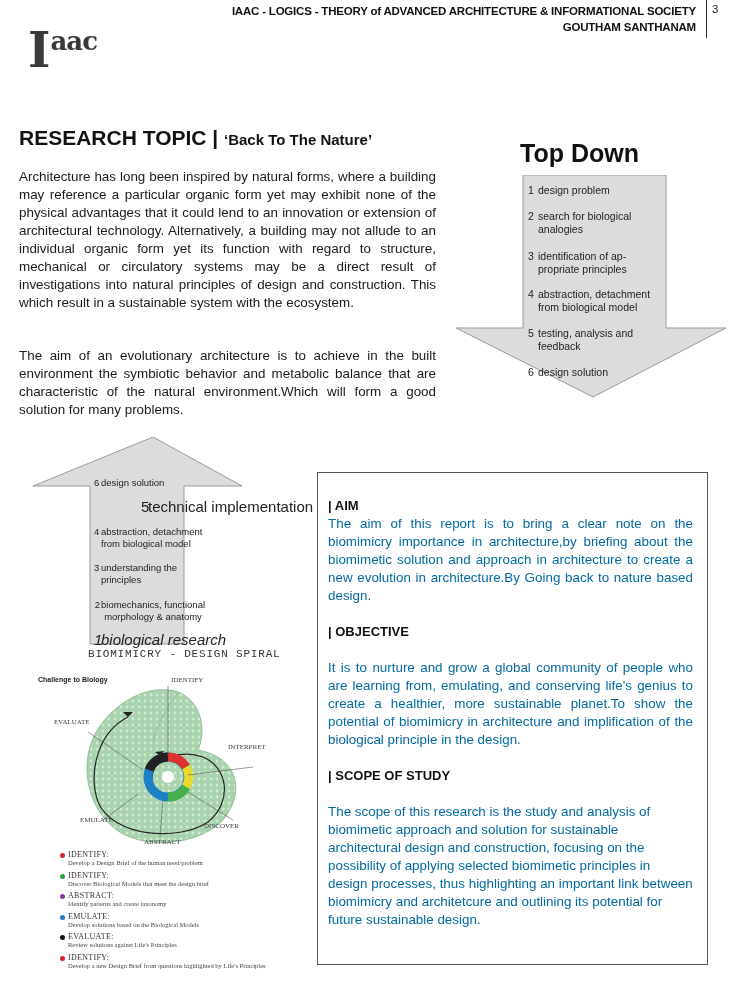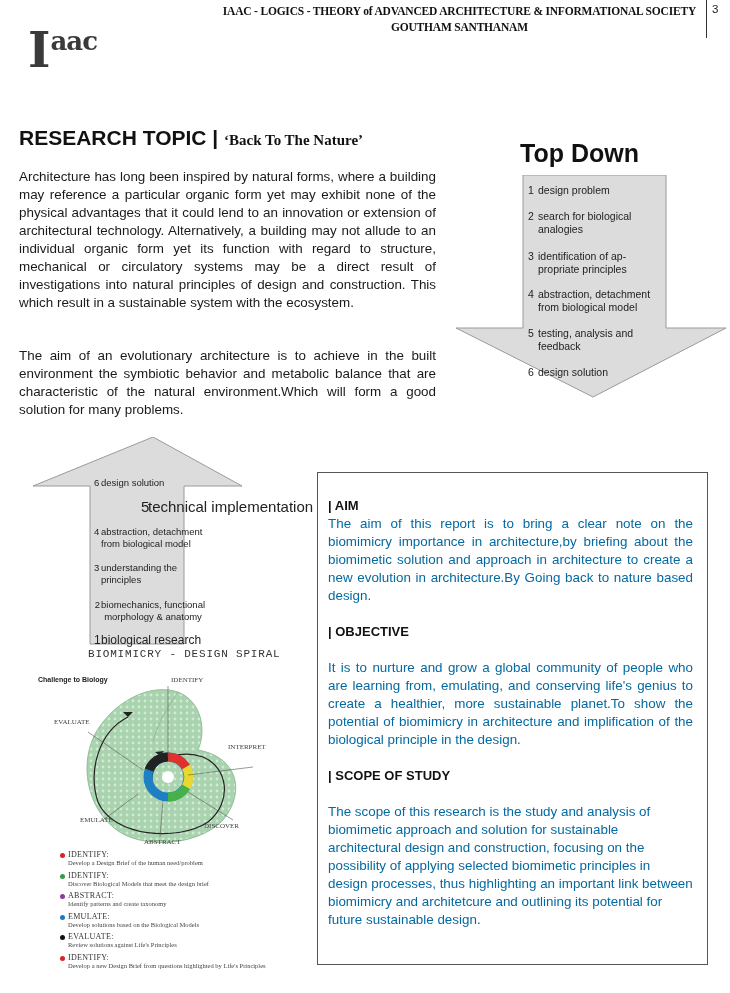--- a/index.html
+++ b/index.html
@@ -1,29 +1,29 @@
 <!DOCTYPE html>
 <html><head>
 <meta charset="utf-8">
 <style>
   html, body { margin:0; padding:0; background:#ffffff; }
   body { width:730px; height:993px; position:relative; overflow:hidden; font-family:"Liberation Sans", sans-serif; color:#111; }
   .abs { position:absolute; }
 
   
-  .hdr-title { right:34px; top:3px; font-family:Liberation Serif, serif; font-weight:bold; font-size:11.5px; text-align:center; line-height:16px; color:#111; letter-spacing:-0.2px; }
+  .hdr-title { right:34px; top:3px; font-family:Liberation Sans, sans-serif; font-weight:bold; font-size:11.5px; text-align:right; line-height:16px; color:#111; letter-spacing:-0.2px; }
   .hdr-rule { left:706px; top:0; width:1px; height:38px; background:#333; }
   .hdr-page { left:712px; top:3px; font-size:11.5px; color:#222; }
   .logo { left:28px; top:26px; font-family:"DejaVu Serif", serif; font-weight:bold; color:#3a3a3a; line-height:1; }
   .logo .big { font-size:48px; }
   .logo .sup { font-size:26px; vertical-align:top; position:relative; top:2px; letter-spacing:-1px; }
 
   
   .topic { left:19px; top:126px; font-weight:bold; font-size:21px; color:#111; white-space:nowrap; }
-  .topic .sub { font-size:15px;font-family:Liberation Serif, serif; }
+  .topic .sub { font-size:15px; }
   .para { left:19px; width:417px; font-size:13.4px; line-height:18px; text-align:justify; color:#1a1a1a; }
   .p1 { top:168px; }
   .p2 { top:347px; }
 
   
   .td-title { left:520px; top:139px; font-weight:bold; font-size:25px; color:#111; }
   .td-svg { left:453px; top:175px; }
   .step { font-family:"Liberation Sans", sans-serif; font-size:10.5px; color:#222; line-height:12.5px; }
   .step .num { display:inline-block; width:10px; }
   .step .cont { padding-left:10px; display:block; }
@@ -81,21 +81,21 @@
 
 <svg class="abs bu-svg" width="215" height="208">
   <polygon points="121,0 210,49 152,49 152,207 58,207 58,49 1,49" fill="#dcdcdc" stroke="#9a9a9a" stroke-width="1"></polygon>
 </svg>
 <div class="abs" style="left:94px; top:477px; width:120px;">
   <div class="step" style="position:absolute; top:0; font-size:9.5px;"><span class="num" style="width:7px">6</span><span>design solution</span></div>
   <div class="step" style="position:absolute; top:24px; font-size:15px; white-space:nowrap;padding-left:47px;"><span class="num" style="width:7px">5</span><span>technical implementation</span></div>
   <div class="step" style="position:absolute; top:49px; font-size:9.5px; line-height:11.5px; white-space:nowrap;"><span class="num" style="width:7px">4</span><span>abstraction, detachment</span><span class="cont" style="padding-left:7px">from biological model</span></div>
   <div class="step" style="position:absolute; top:85px; font-size:9.5px; line-height:11.5px; white-space:nowrap;"><span class="num" style="width:7px">3</span><span>understanding the</span><span class="cont" style="padding-left:7px">principles</span></div>
   <div class="step" style="position:absolute; top:122px; font-size:9.5px; line-height:11.5px; white-space:nowrap;text-align:center;"><span class="num" style="width:7px">2</span><span>biomechanics, functional</span><span class="cont" style="padding-left:7px">morphology &amp; anatomy</span></div>
-  <div class="step" style="position:absolute; top:157px; font-size:12px; white-space:nowrap;"><span class="num" style="width:7px">1</span><span>biological research</span></div>
+  <div class="step" style="position:absolute; top:157px; font-size:15px; white-space:nowrap;font-style:italic;"><span class="num" style="width:7px">1</span><span>biological research</span></div>
 </div>
 
 <div class="abs spiral-cap">BIOMIMICRY - DESIGN SPIRAL</div>
 <svg class="abs spiral-svg" width="250" height="185">
   <defs>
     <pattern id="dots" width="6" height="6" patternUnits="userSpaceOnUse">
       <rect width="6" height="6" fill="#a9d3ae"></rect>
       <circle cx="3" cy="3" r="1.4" fill="#d2ead4"></circle>
     </pattern>
   </defs>

